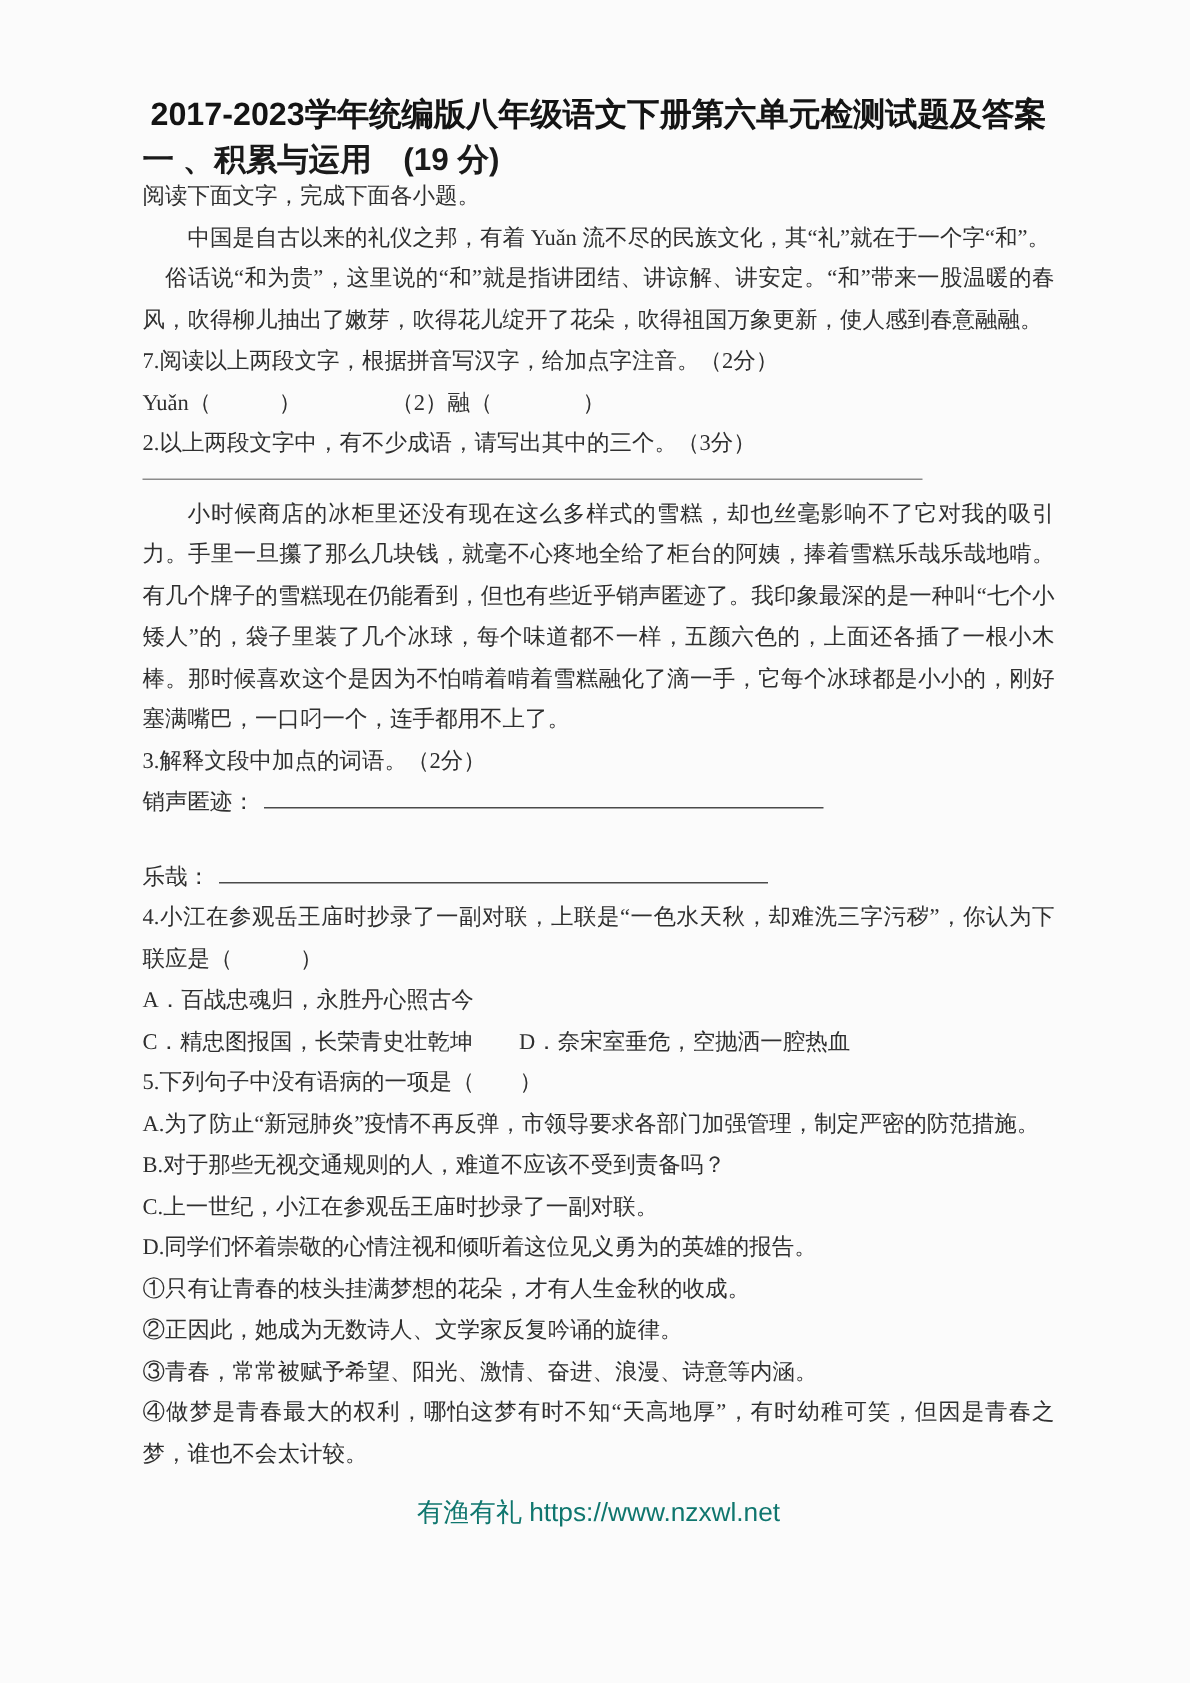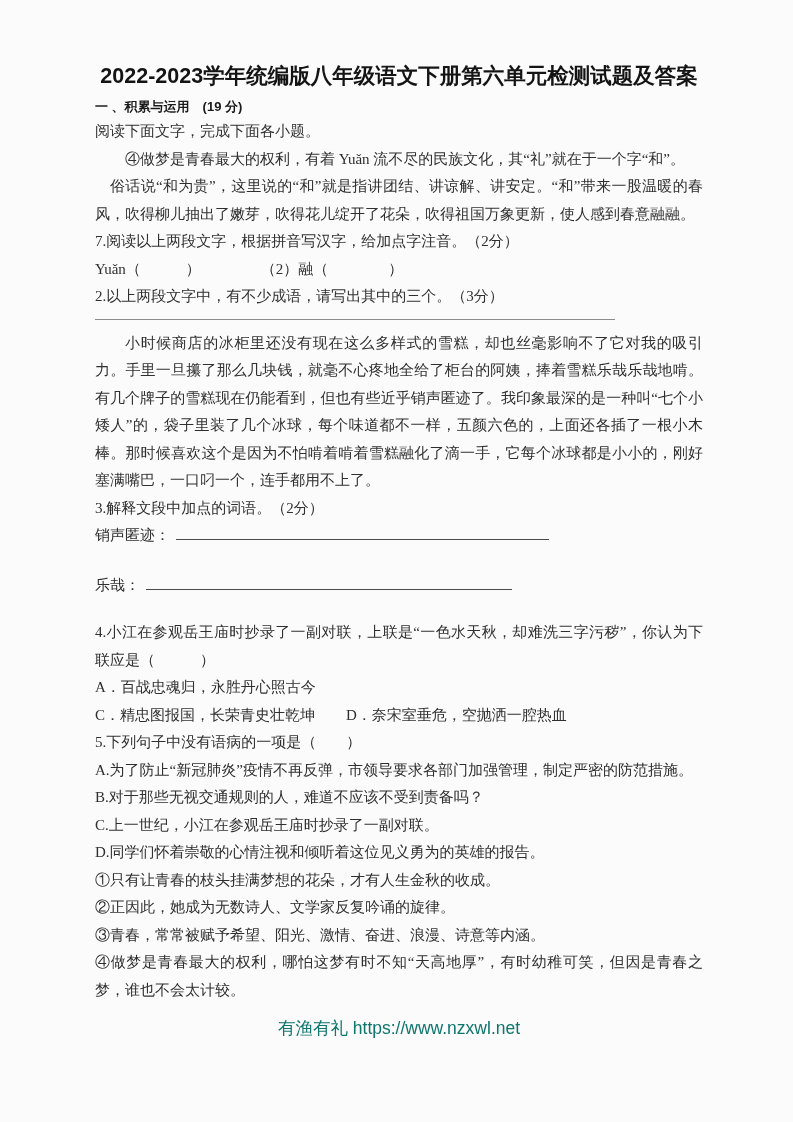--- a/index.html
+++ b/index.html
@@ -20,21 +20,21 @@
     font-family: "Liberation Sans", "DejaVu Sans", sans-serif;
     font-weight: bold;
     font-size: 21.5px;
     line-height: 29px;
     text-align: center;
     color: #141414;
   }
   .heading {
     font-family: "Liberation Sans", "DejaVu Sans", sans-serif;
     font-weight: bold;
-    font-size: 13px;
+    font-size: 21px;
     line-height: 23px;
     color: #1a1a1a;
   }
   .line { line-height: 27.5px; margin: 0; }
   .indent2 { text-indent: 2em; }
   .indent1 { text-indent: 1em; }
   .just { text-align: justify; }
   .answer-rule {
     border: none;
     border-top: 1.6px solid #8c8c8c;
@@ -45,44 +45,44 @@
   .blank {
     display: inline-block;
     border-bottom: 1px solid #4a4a4a;
     height: 15px;
     vertical-align: baseline;
     margin-left: 6px;
   }
   .blank.w1 { width: 373px; }
   .blank.w2 { width: 366px; }
   .gap1 { margin-top: 22px; }
-  .gap2 { margin-top: 20px; }
+  .gap2 { }
   .optrow { display: flex; gap: 25px; }
   .optrow .left { width: 226px; flex: 0 0 auto; }
   .footer {
     margin-top: 12px;
     text-align: center;
     font-family: "Liberation Sans", "DejaVu Sans", sans-serif;
     font-size: 17.5px;
     line-height: 24px;
     color: #0f766e;
   }
 </style>
 </head>
 <body>
 
 <div class="page">
 
-  <h1 class="title">2022-2023学年统编版八年级语文下册第六单元检测试题及答案</h1>
+  <h1 class="title">2017-2023学年统编版八年级语文下册第六单元检测试题及答案</h1>
 
   <div class="heading">一 、积累与运用　(19 分)</div>
 
   <div class="line">阅读下面文字，完成下面各小题。</div>
 
-  <p class="line indent2 just">④做梦是青春最大的权利，有着 Yuǎn 流不尽的民族文化，其“礼”就在于一个字“和”。</p>
+  <p class="line indent2 just">中国是自古以来的礼仪之邦，有着 Yuǎn 流不尽的民族文化，其“礼”就在于一个字“和”。</p>
   <p class="line indent1 just">俗话说“和为贵”，这里说的“和”就是指讲团结、讲谅解、讲安定。“和”带来一股温暖的春风，吹得柳儿抽出了嫩芽，吹得花儿绽开了花朵，吹得祖国万象更新，使人感到春意融融。</p>
 
   <div class="line">7.阅读以上两段文字，根据拼音写汉字，给加点字注音。（2分）</div>
   <div class="line">Yuǎn（　　　）　　　　（2）融（　　　　）</div>
 
   <div class="line">2.以上两段文字中，有不少成语，请写出其中的三个。（3分）</div>
 
   <hr class="answer-rule">
 
   <p class="line indent2 just">小时候商店的冰柜里还没有现在这么多样式的雪糕，却也丝毫影响不了它对我的吸引力。手里一旦攥了那么几块钱，就毫不心疼地全给了柜台的阿姨，捧着雪糕乐哉乐哉地啃。有几个牌子的雪糕现在仍能看到，但也有些近乎销声匿迹了。我印象最深的是一种叫“七个小矮人”的，袋子里装了几个冰球，每个味道都不一样，五颜六色的，上面还各插了一根小木棒。那时候喜欢这个是因为不怕啃着啃着雪糕融化了滴一手，它每个冰球都是小小的，刚好塞满嘴巴，一口叼一个，连手都用不上了。</p>

